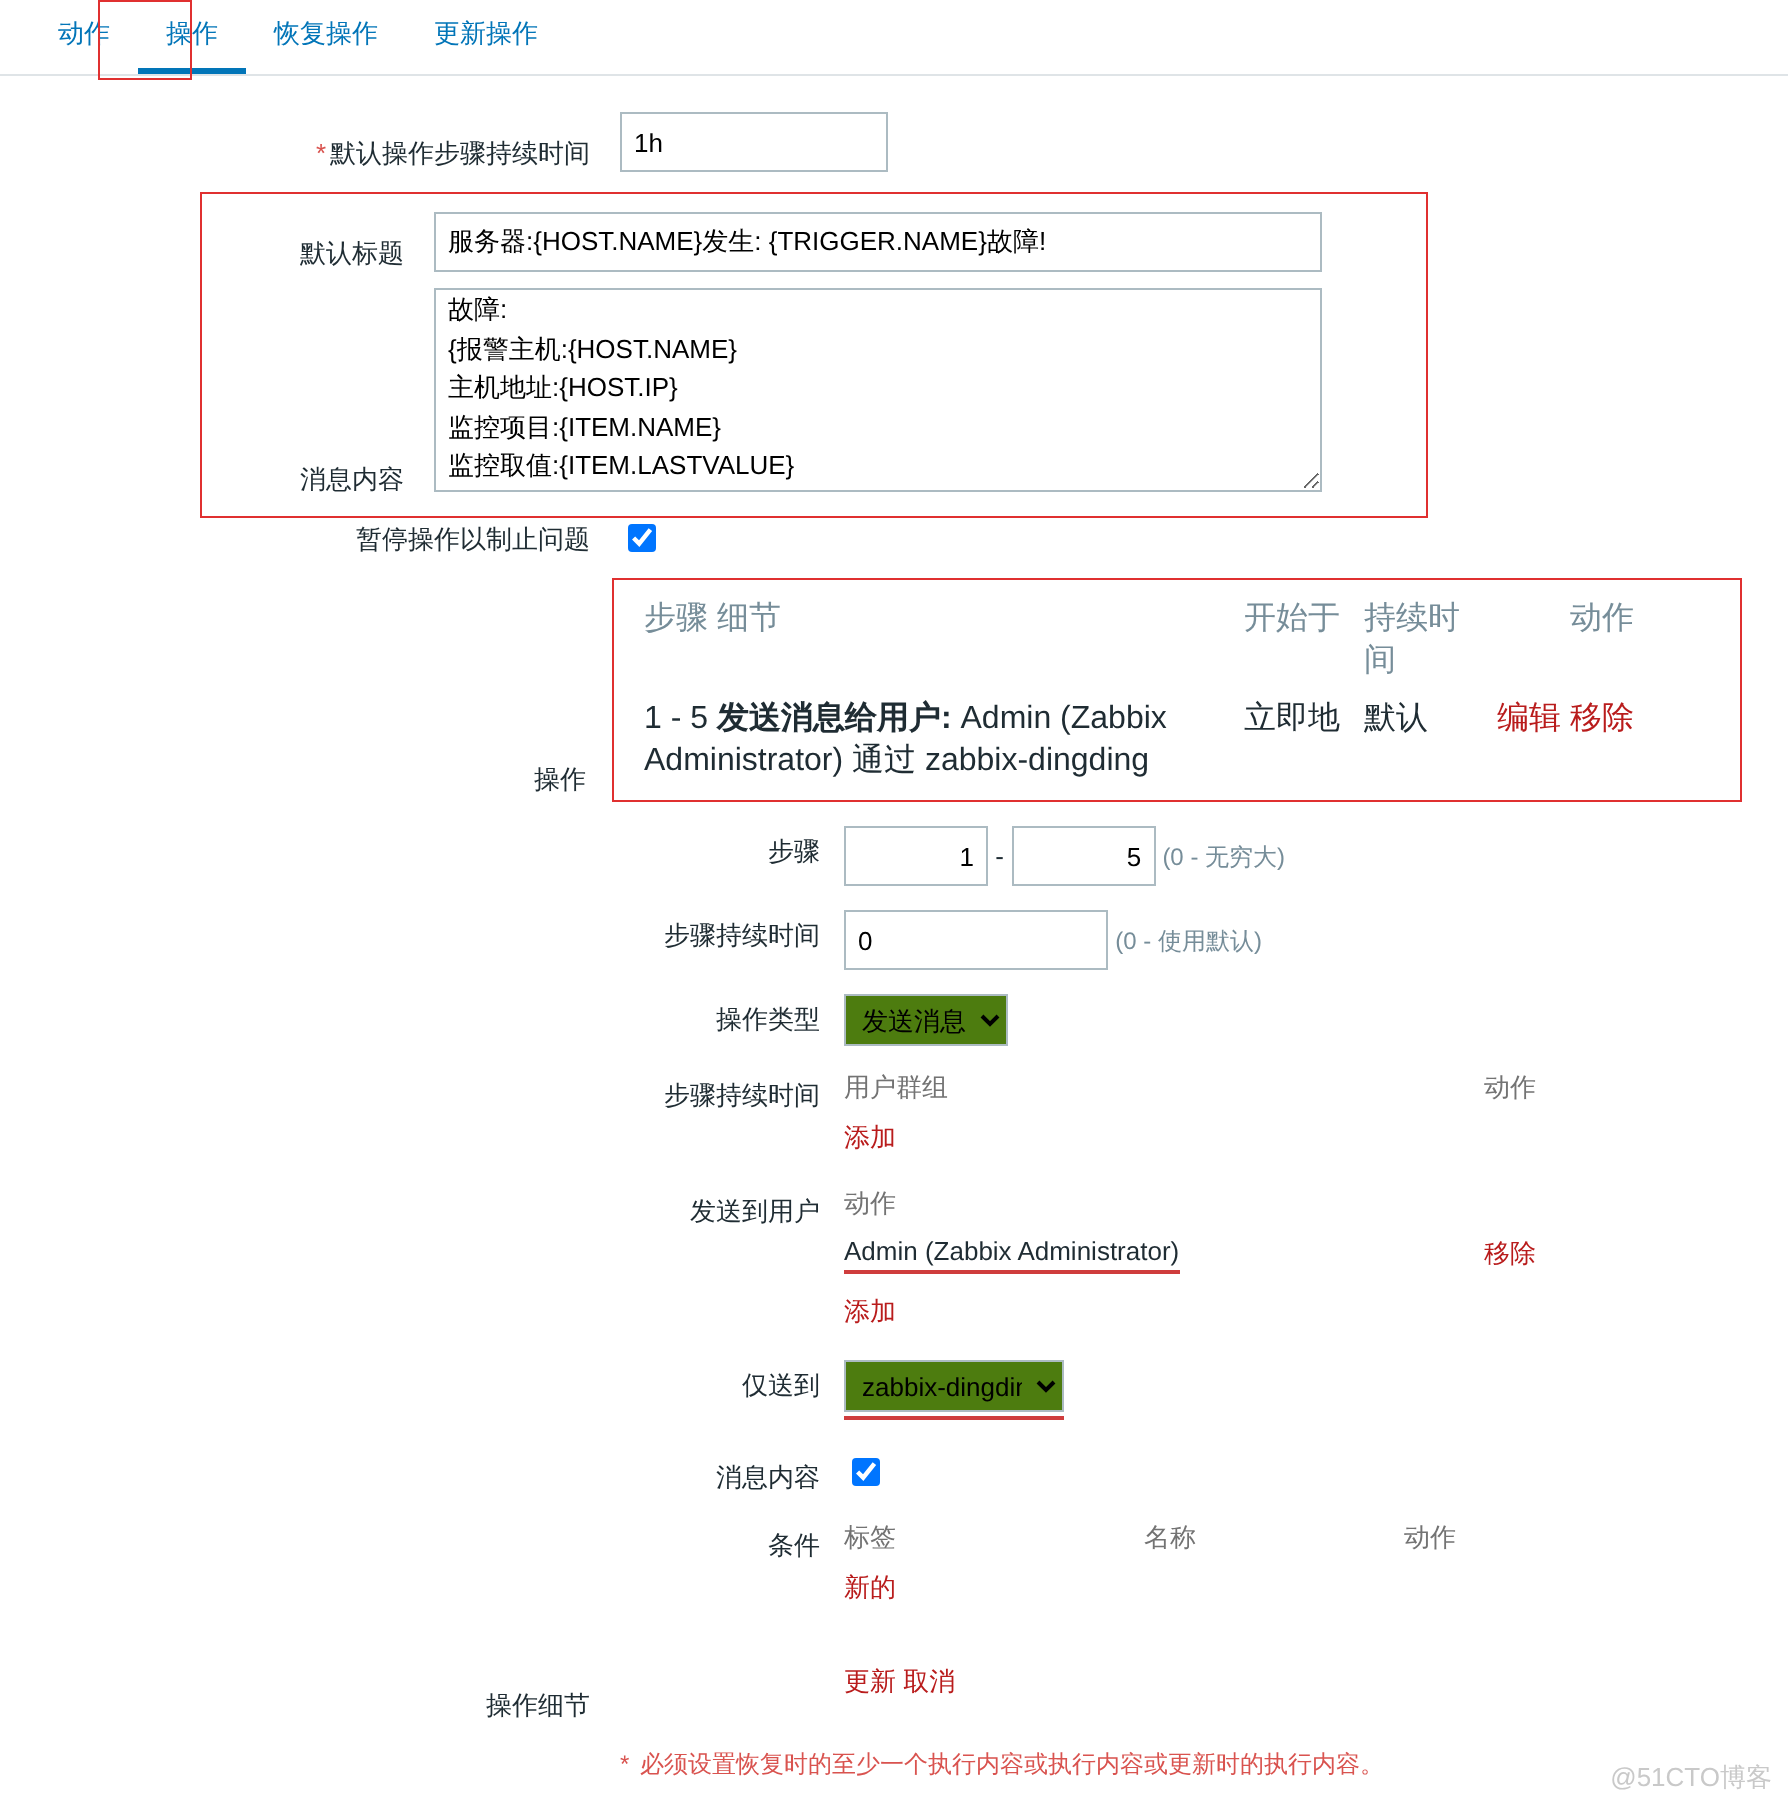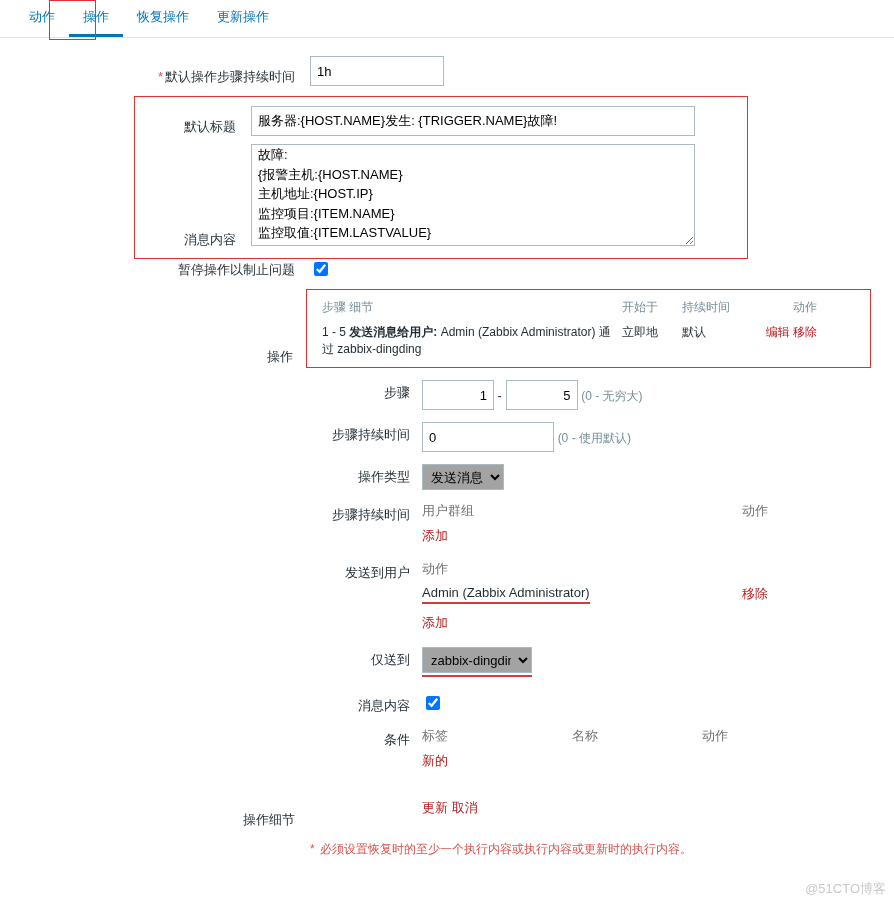--- a/index.html
+++ b/index.html
@@ -6,25 +6,25 @@
 .tabs{display:flex;border-bottom:1px solid #dfe4e7;padding-left:15px}
 .tab{padding:8px 14px;color:#0275b8;cursor:pointer;border-bottom:2px solid transparent}
 .tab.active{border-bottom:3px solid #0275b8;color:#0275b8}
 .form{padding:18px 25px 15px}
 .row{display:flex;align-items:flex-end;margin-bottom:12px}
 .label{width:270px;text-align:right;padding-right:15px;padding-top:4px;color:#1f2c33;font-size:13px}
 .req{color:#d9534f;margin-right:2px}
 .ctrl{flex:1}
 input[type=text]{border:1px solid #acbbc2;padding:3px 6px;font-size:13px;height:22px;box-sizing:content-box}
 textarea{border:1px solid #acbbc2;padding:0 6px;font-size:13px;width:430px;height:100px;resize:both;font-family:inherit;line-height:1.5}
-select{border:1px solid #acbbc2;padding:3px 4px;font-size:13px;height:26px;background:#a3a3a3}
+select{border:1px solid #acbbc2;padding:3px 4px;font-size:13px;height:26px;background:#4d7c0f}
 .redbox{position:relative}
 .redbox::after{content:"";position:absolute;border:1px solid #e03030;pointer-events:none;top:-2px;left:-2px;right:-2px;bottom:-2px}
 .link{color:#b91c1c;cursor:pointer}
-.ops-table{width:550px;font-size:12px}
+.ops-table{width:550px;font-size:16px}
 .ops-head,.ops-row{display:flex;padding:4px 6px}
 .ops-head{color:#768d99}
 .col-step{width:300px}
 .col-start{width:60px;text-align:left}
 .col-dur{width:55px}
 .col-act{width:80px;text-align:right}
 .inner-row{display:flex;align-items:flex-start;margin-bottom:12px}
 .inner-label{width:100px;text-align:right;padding-right:12px;padding-top:4px;color:#1f2c33}
 .small{font-size:12px;color:#768d99}
 .tbl{width:380px;font-size:13px}
@@ -51,21 +51,21 @@
 <div class="tab-hl"></div>
 </div>
 
 <div class="form">
 
 <div class="row">
   <div class="label"><span class="req">*</span><span>默认操作步骤持续时间</span></div>
   <div class="ctrl"><input type="text" style="width: 120px;" value="1h"></div>
 </div>
 
-<div class="redbox" style="margin-left:111px;padding:8px 10px 8px 0;width:600px">
+<div class="redbox" style="margin-left:77px;padding:8px 10px 8px 0;width:600px">
   <div class="row" style="margin-bottom:8px">
     <div class="label" style="width:100px">默认标题</div>
     <div class="ctrl"><input type="text" style="width: 430px;" value="服务器:{HOST.NAME}发生: {TRIGGER.NAME}故障!"></div>
   </div>
   <div class="row" style="margin-bottom:0">
     <div class="label" style="width:100px">消息内容</div>
     <div class="ctrl"><textarea style="">故障:
 {报警主机:{HOST.NAME}
 主机地址:{HOST.IP}
 监控项目:{ITEM.NAME}

